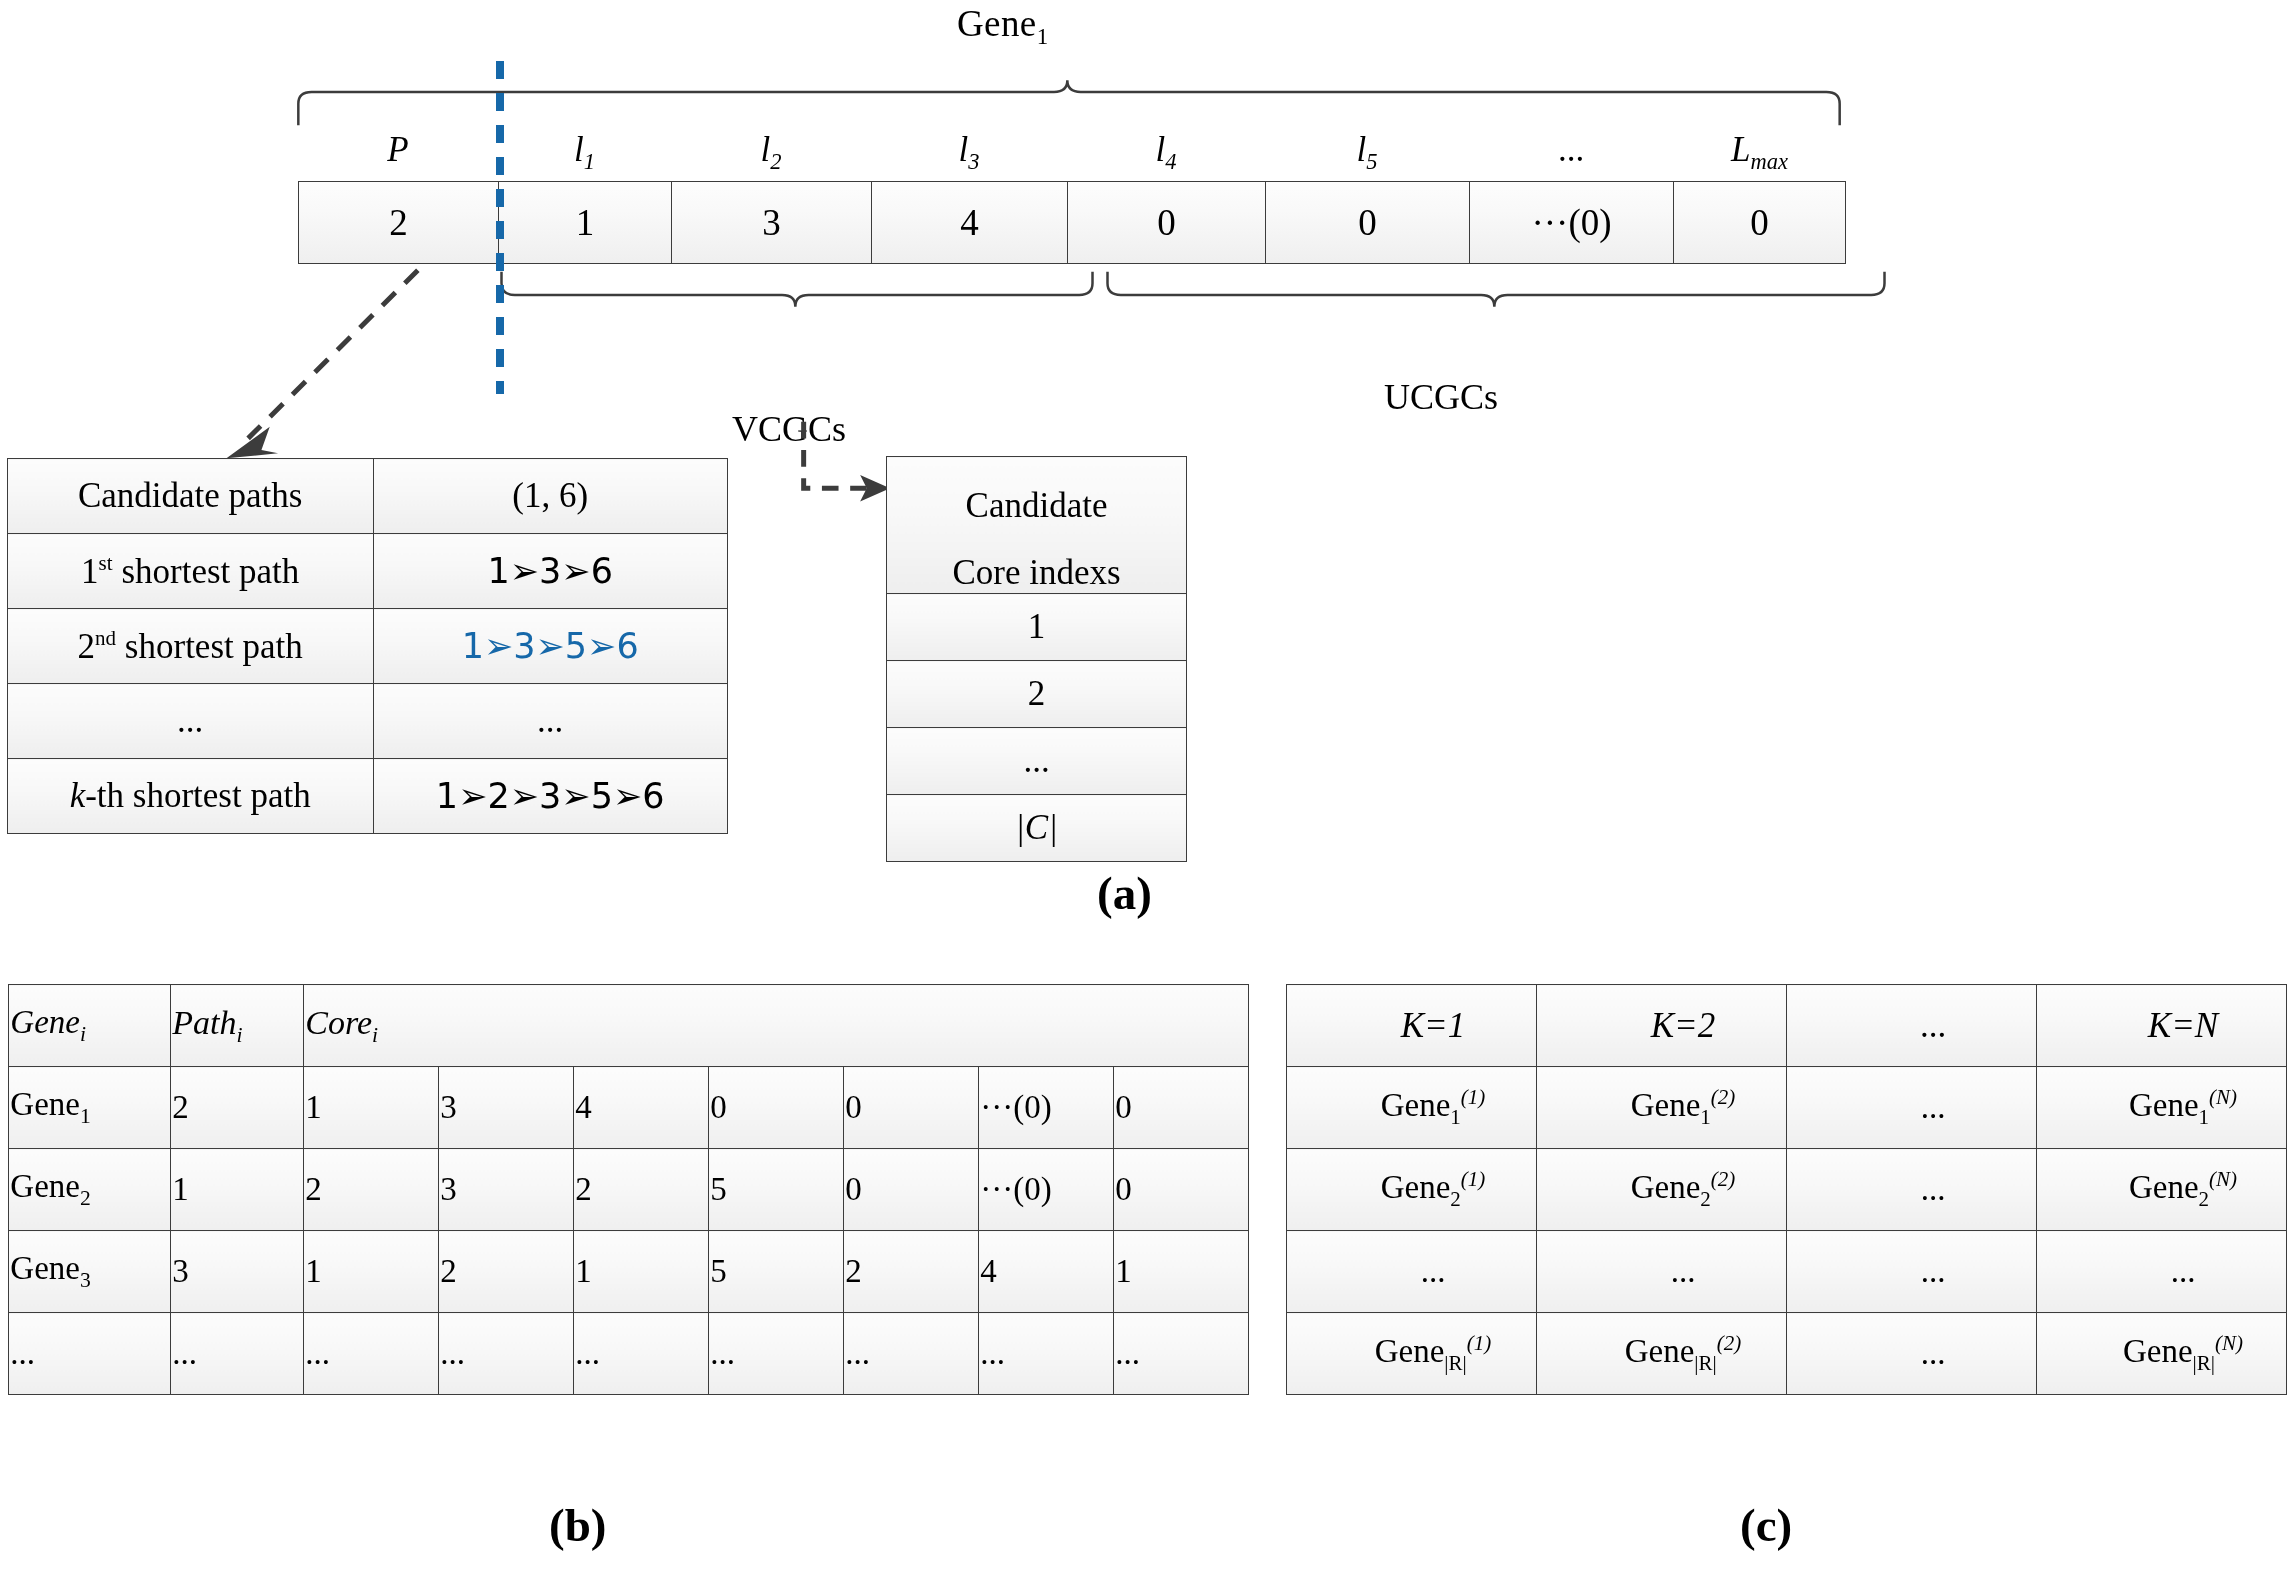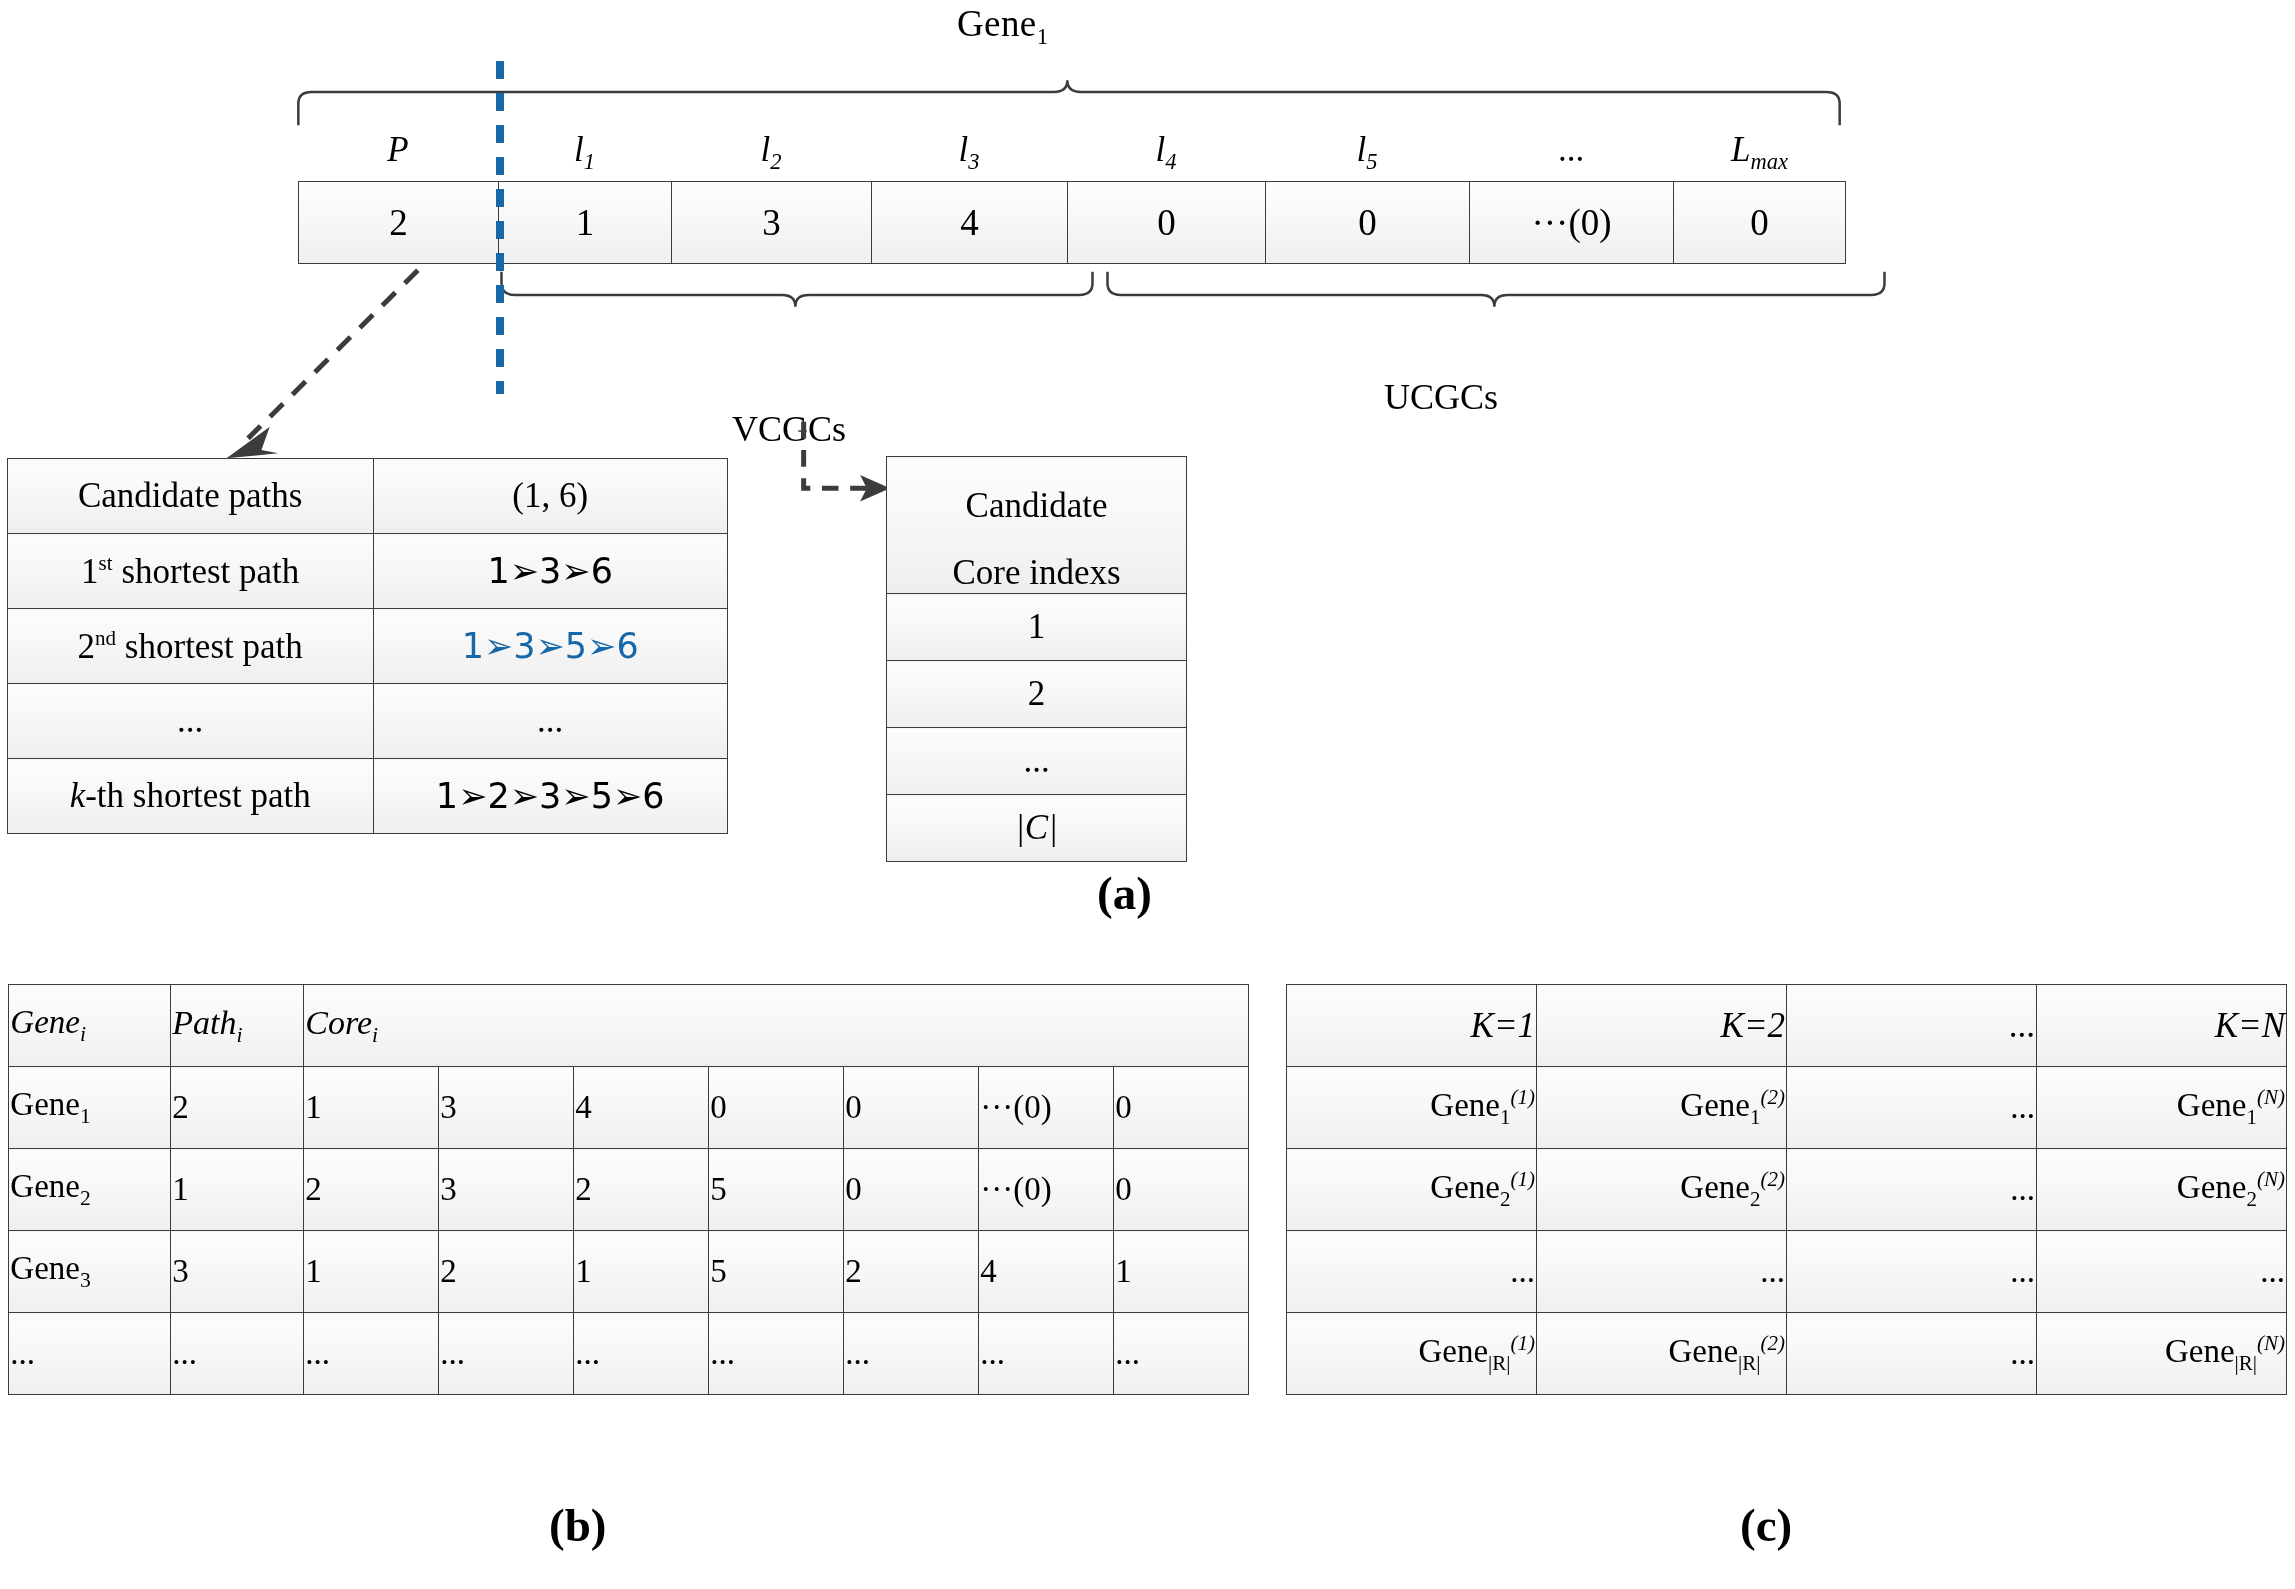--- a/index.html
+++ b/index.html
@@ -130,21 +130,21 @@
   #table-b td.pth { width: 133px; }
   #table-b td.cr { width: 135px; }
 
   
   #table-c {
     left: 1286px; top: 984px;
     border-collapse: collapse;
   }
   #table-c td {
     border: 1.7px solid #3c3c3c;
-    text-align: right;
+    text-align: center;
     font-size: 33px;
     height: 82px;
     width: 250px;
     background: linear-gradient(to bottom,#fcfcfc 0%,#f8f8f8 40%,#efefef 100%);
     padding-left: 44px;
   }
   #table-c td.hd { font-style: italic; font-size: 35px; }
   #table-c td sub { font-size: 21px; }
   #table-c td sup { font-size: 21px; font-style: italic; vertical-align: super; }
 

